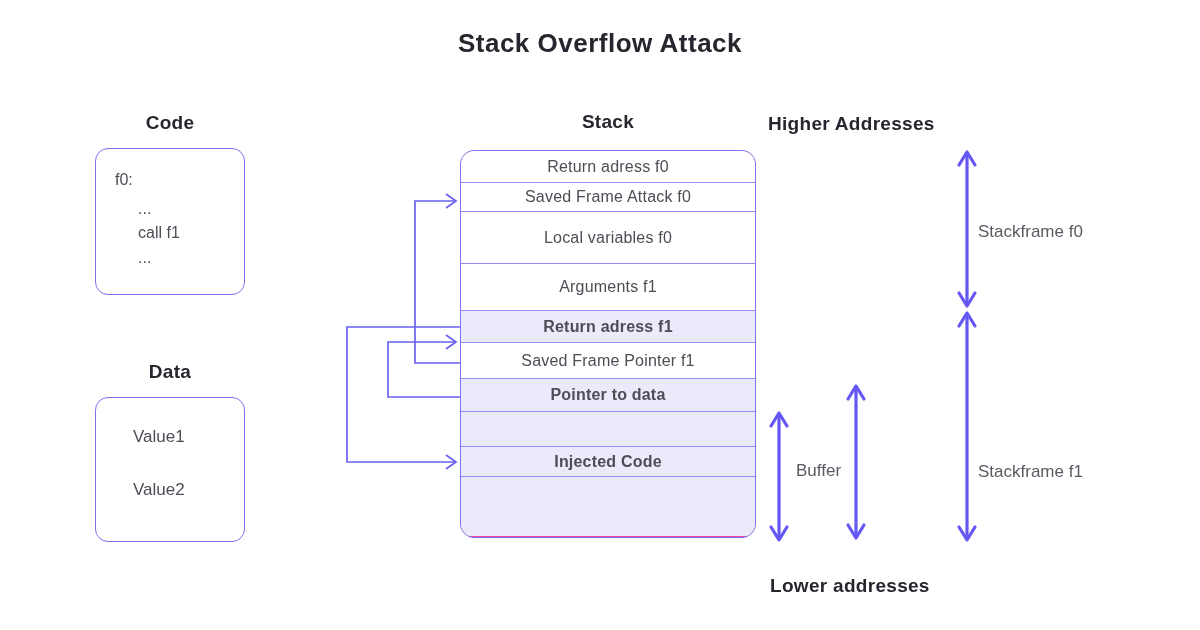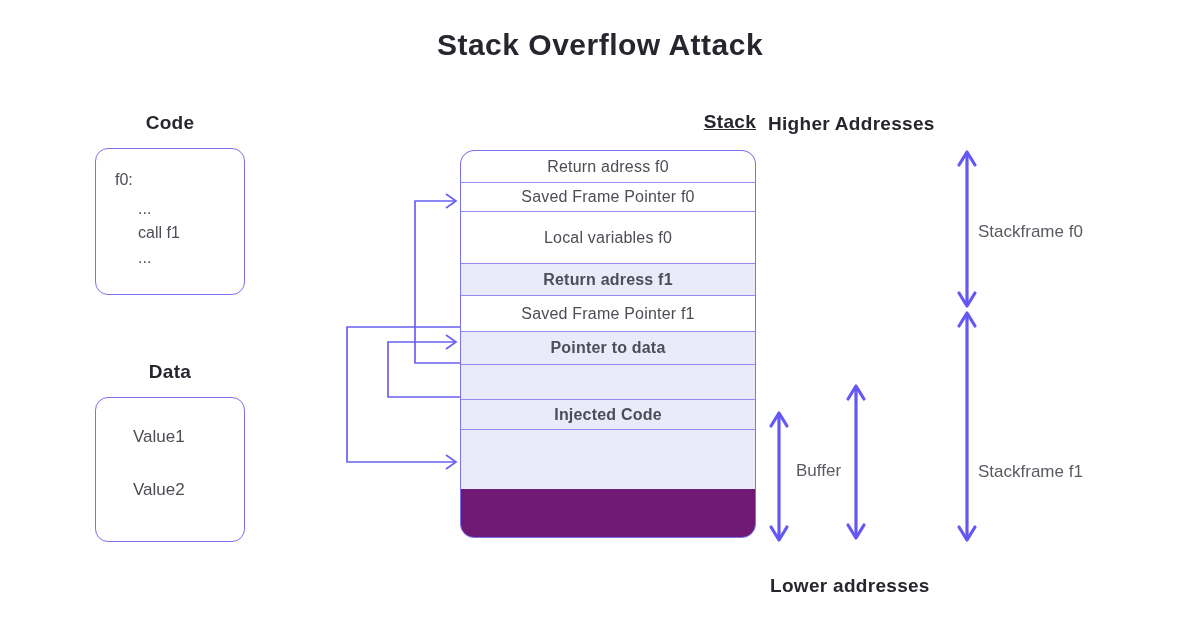--- a/index.html
+++ b/index.html
@@ -9,46 +9,46 @@
     --row-highlight:#eaeafb;
     --heading-text:#26262e;
     --body-text:#4d4d56;
     --label-text:#5a5a63;
   }
   html,body{margin:0;padding:0;}
   body{font-family:"Liberation Sans","DejaVu Sans",sans-serif;background:#ffffff;}
   .canvas{position:relative;width:1200px;height:630px;background:#ffffff;overflow:hidden;}
 
   .title{position:absolute;left:0;top:28px;width:1200px;text-align:center;
-         font-size:30px;font-weight:700;color:var(--heading-text);letter-spacing:.5px;}
+         font-size:26px;font-weight:700;color:var(--heading-text);letter-spacing:.5px;}
 
   .section-heading{position:absolute;font-size:19px;font-weight:600;color:var(--heading-text);letter-spacing:.3px;}
   .code-heading{left:95px;top:112px;width:150px;text-align:center;}
   .data-heading{left:95px;top:361px;width:150px;text-align:center;}
-  .stack-heading{left:460px;top:111px;width:296px;text-align:right;text-decoration:underline;}
+  .stack-heading{left:460px;top:111px;width:296px;text-align:center;}
   .higher-label{left:768px;top:113px;}
   .lower-label{left:770px;top:575px;}
 
   .panel{position:absolute;border:1.6px solid var(--accent-border);border-radius:13px;background:#fff;box-sizing:border-box;}
   .code-box{left:95px;top:148px;width:150px;height:147px;}
   .data-box{left:95px;top:397px;width:150px;height:145px;}
 
   .code-box .content{padding:21px 0 0 19px;font-size:16px;color:var(--body-text);}
   .code-line{display:block;line-height:20px;}
   .code-line.indent{padding-left:23px;}
   .code-line.l1{margin-bottom:9px;}
   .code-line.l2{margin-bottom:4px;}
   .code-line.l3{margin-bottom:5px;}
 
   .data-box .content{padding:29px 0 0 37px;font-size:17px;color:var(--body-text);}
   .data-value{display:block;line-height:20px;}
   .data-value + .data-value{margin-top:33px;}
 
   .stack-box{position:absolute;left:460px;top:150px;width:296px;height:388px;
-             border:1.6px solid var(--accent-border);border-radius:14px;background:#701a75;
+             border:1.6px solid var(--accent-border);border-radius:14px;background:#ec4899;
              box-sizing:border-box;overflow:hidden;}
   .stack-row{display:flex;align-items:center;justify-content:center;
              border-bottom:1px solid #948df1;box-sizing:border-box;
              font-size:16px;color:var(--body-text);letter-spacing:.2px;background:#ffffff;}
   .stack-row:last-child{border-bottom:none;}
   .stack-row.hl{background:var(--row-highlight);font-weight:bold;}
 
   .side-label{position:absolute;font-size:17px;color:var(--label-text);}
   .sf0-label{left:978px;top:222px;}
   .sf1-label{left:978px;top:462px;}
@@ -81,22 +81,23 @@
   <div class="panel data-box">
     <div class="content">
       <span class="data-value">Value1</span>
       <span class="data-value">Value2</span>
     </div>
   </div>
 
   <div class="section-heading stack-heading">Stack</div>
   <div class="stack-box">
     <div class="stack-row" style="height:32px">Return adress f0</div>
-    <div class="stack-row" style="height:29px">Saved Frame Pointer f0</div>
+    <div class="stack-row" style="height:29px">Saved Frame Attack f0</div>
     <div class="stack-row" style="height:52px">Local variables f0</div>
+    <div class="stack-row" style="height:47px">Arguments f1</div>
     <div class="stack-row hl" style="height:32px">Return adress f1</div>
     <div class="stack-row" style="height:36px">Saved Frame Pointer f1</div>
     <div class="stack-row hl" style="height:33px">Pointer to data</div>
     <div class="stack-row hl" style="height:35px"></div>
     <div class="stack-row hl" style="height:30px">Injected Code</div>
     <div class="stack-row hl" style="height:59px"></div>
   </div>
 
   <div class="section-heading higher-label">Higher Addresses</div>
   <div class="section-heading lower-label">Lower addresses</div>

